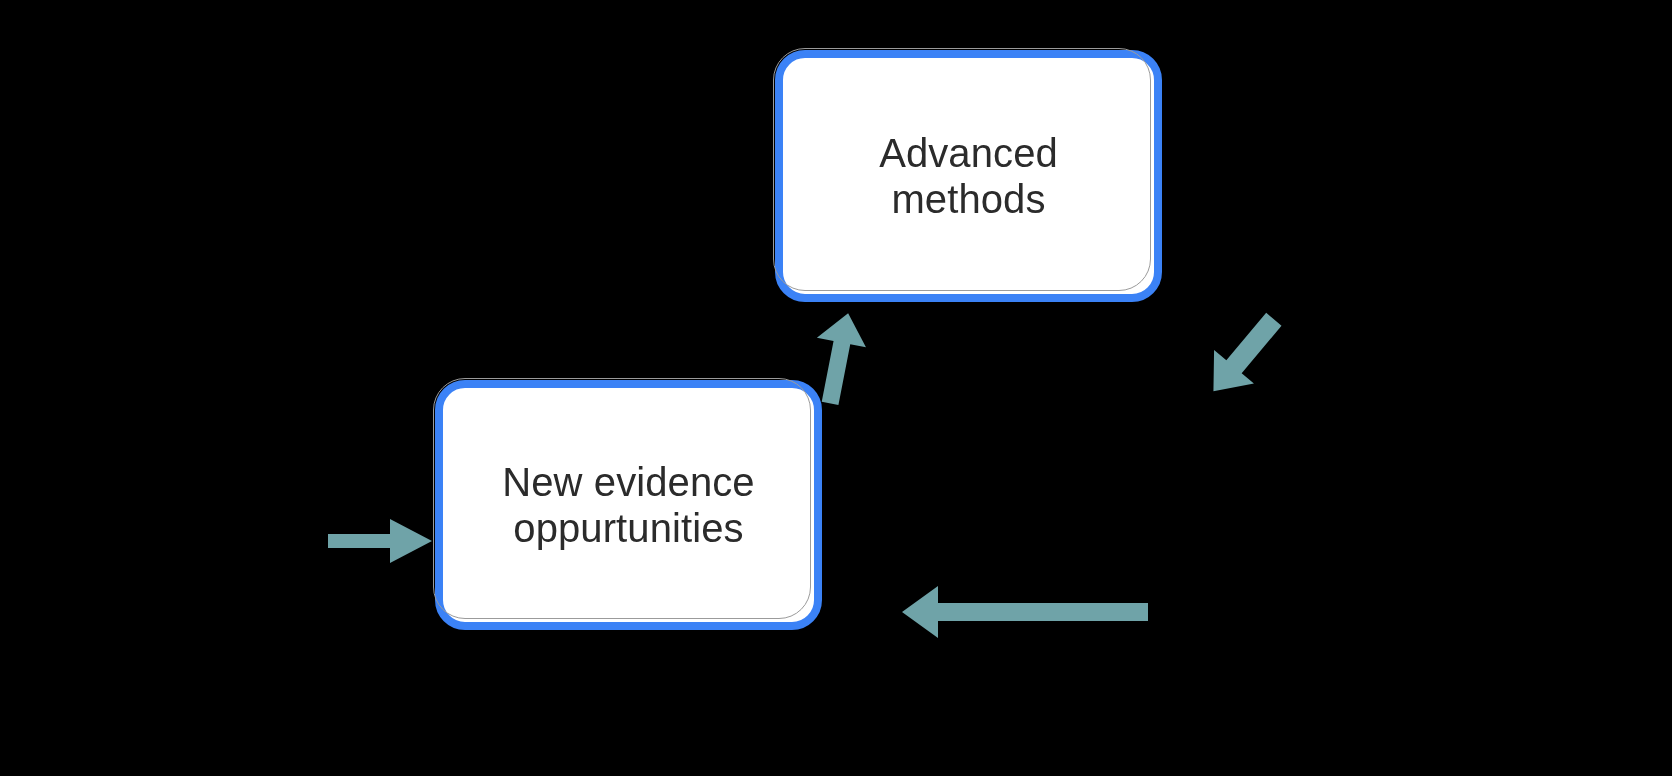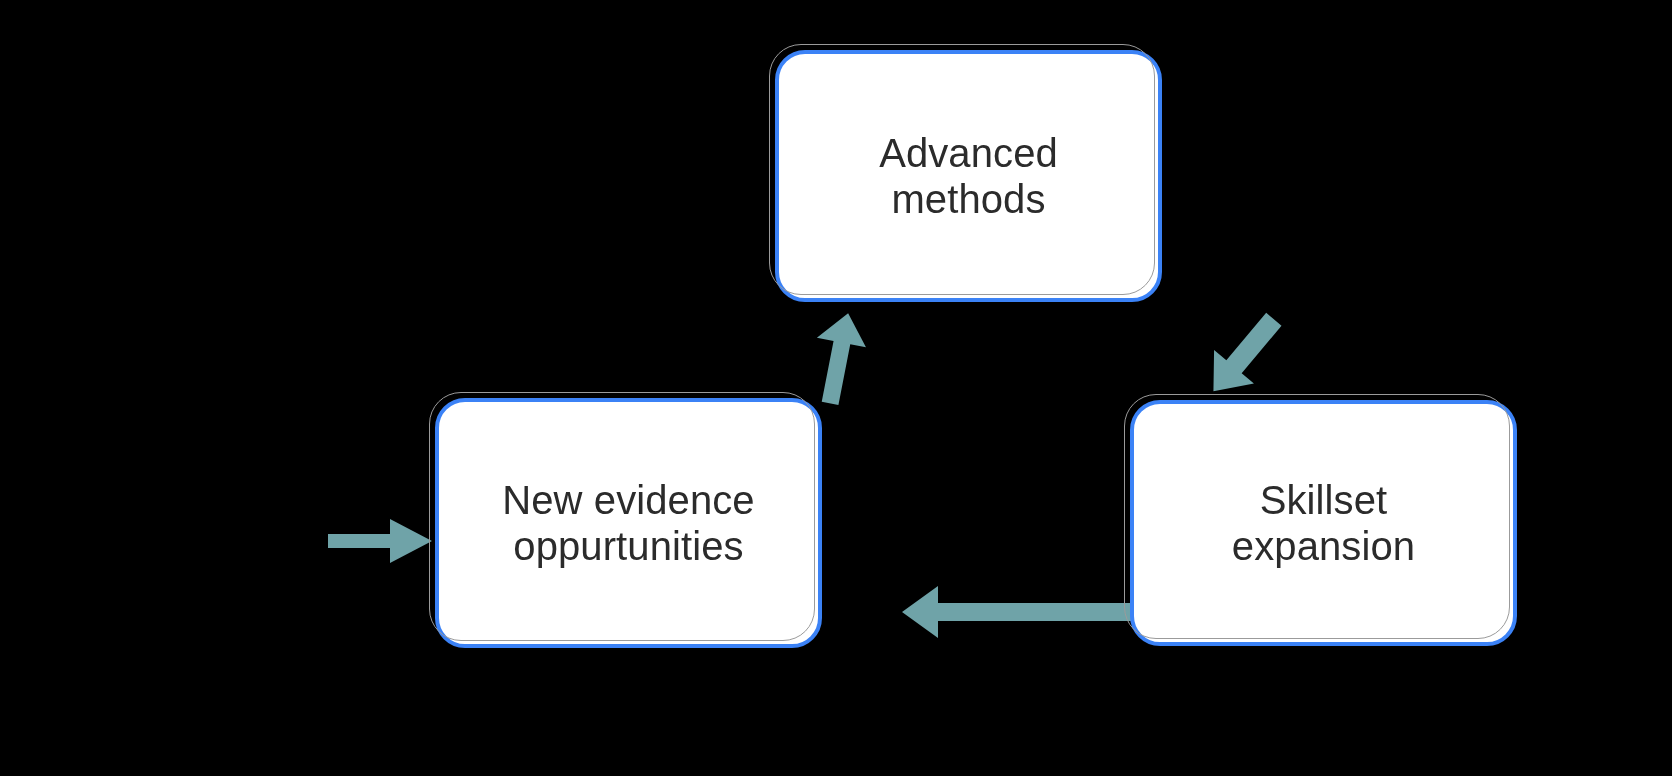--- a/index.html
+++ b/index.html
@@ -17,21 +17,21 @@
     height: 776px;
     background: #000000;
     overflow: hidden;
   }
 
   
   .node {
     position: absolute;
     box-sizing: border-box;
     background: #ffffff;
-    border: 4px solid #3b82f6;
+    border: 8px solid #3b82f6;
     border-radius: 30px;
     display: flex;
     align-items: center;
     justify-content: center;
     text-align: center;
     color: #2b2b2b;
     font-size: 40px;
     line-height: 1.16;
     letter-spacing: 0.1px;
     z-index: 3;
@@ -48,21 +48,21 @@
     border-radius: 32px;
     pointer-events: none;
   }
   .node .label {
     display: block;
     white-space: pre-line;
     padding: 0 10px;
   }
 
   #node-mdas          { left: 26px;   top: 455px; width: 290px; height: 192px; }
-  #node-evidence      { left: 435px;  top: 398px; width: 387px; height: 250px; }
+  #node-evidence      { left: 435px;  top: 380px; width: 387px; height: 250px; }
   #node-methods       { left: 775px;  top: 50px;  width: 387px; height: 252px; }
   #node-skillset      { left: 1130px; top: 400px; width: 387px; height: 246px; }
 
   
   .arrow-svg {
     position: absolute;
     overflow: visible;
     z-index: 2;
   }
   .arrow-shape { fill: #6fa3a8; }
@@ -81,24 +81,20 @@
   <div class="node" id="node-evidence">
     <span class="label">New evidence
 oppurtunities</span>
   </div>
 
   <div class="node" id="node-methods">
     <span class="label">Advanced
 methods</span>
   </div>
 
-  <div class="node" id="node-skillset">
-    <span class="label">Skillset
-expansion</span>
-  </div>
 
   <svg class="arrow-svg" id="arrow-mdas-to-evidence" viewBox="0 0 120 70">
     <polygon class="arrow-shape" points="8,29 70,29 70,14 112,36 70,58 70,43 8,43"></polygon>
   </svg>
 
   <svg class="arrow-svg" id="arrow-evidence-to-methods" viewBox="0 0 110 110">
     <g transform="rotate(11 62 60)">
       <polygon class="arrow-shape" points="55,104 55,42 38,42 64,12 88,42 72,42 72,104"></polygon>
     </g>
   </svg>

